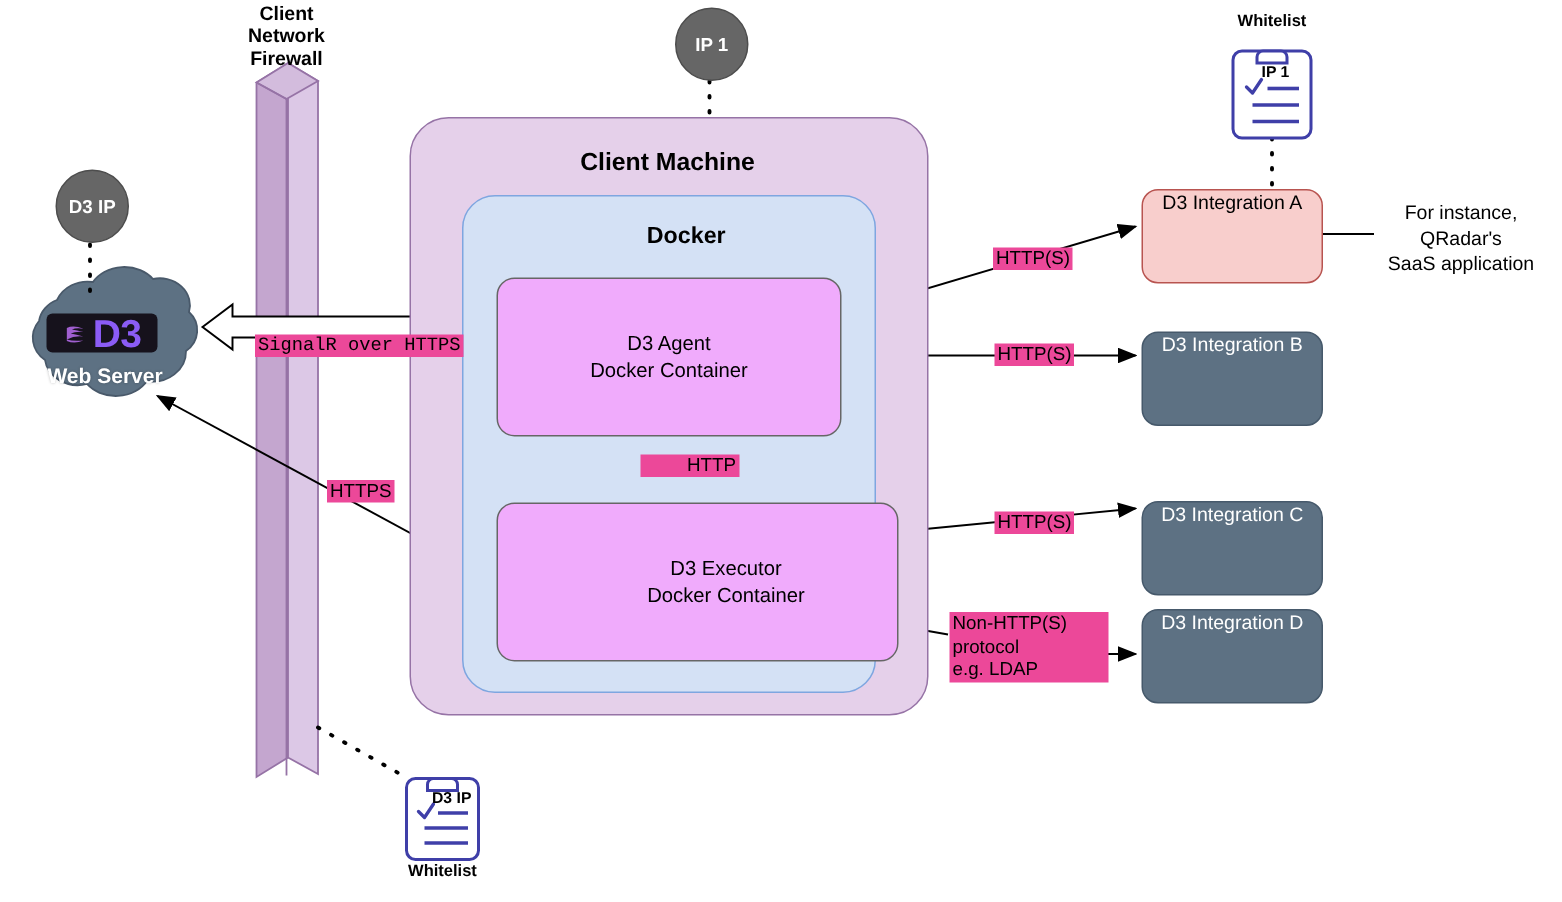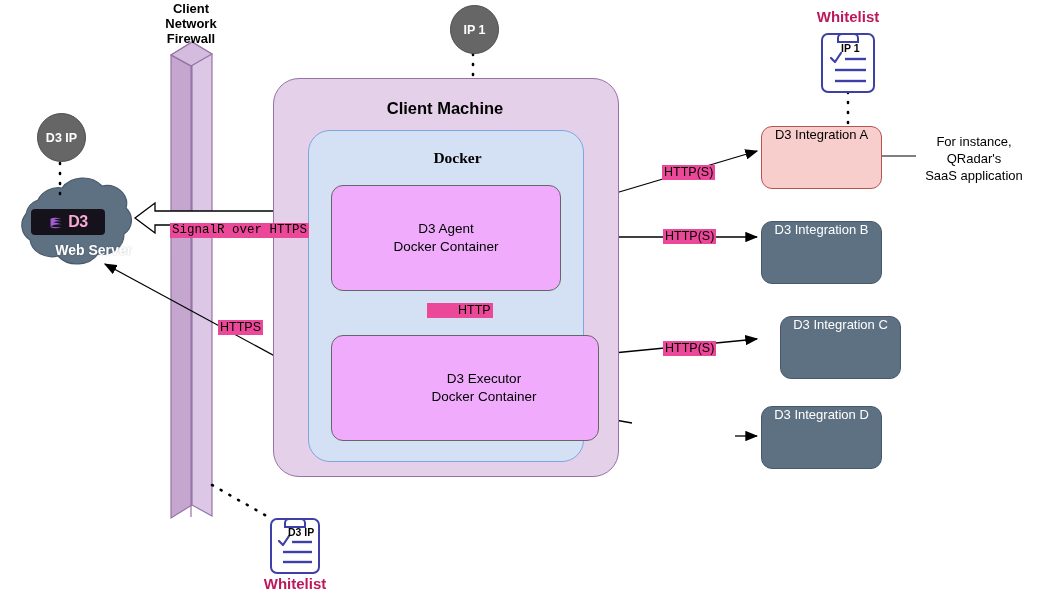--- a/index.html
+++ b/index.html
@@ -83,73 +83,73 @@
   .title-cm {
     position: absolute;
     left: 273px; top: 99px; width: 344px;
     text-align: center;
     font-size: 16.5px; font-weight: bold; color: #000;
   }
   .title-dk {
     position: absolute;
     left: 308px; top: 149px; width: 299px;
     text-align: center;
-    font-size: 15.5px; font-weight: bold; color: #000; font-family: Liberation Serif, serif;
+    font-size: 15.5px; font-weight: bold; color: #000;
   }
 
   
   .integ {
     position: absolute;
     left: 761px;
     width: 119px; height: 61px;
     border-radius: 11px;
     display: flex; align-items: flex-start; justify-content: center;
     font-size: 13px; font-weight: normal;
     text-align: center;
   }
   .integ-a { top: 126px; background: #f8cecc; border: 1.5px solid #b85450; color: #000000; }
   .integ-d3 { background: #5d7183; border: 1.5px solid #46596b; color: #ffffff; }
   #integ-b { top: 221px; }
-  #integ-c { top: 316px; margin-left: 19px; }
+  #integ-c { top: 334px; }
   #integ-d { top: 406px; }
   #cloud-text {
     position: absolute; left: 8px; top: 242px; width: 124px;
-    text-align: right; font-size: 14px; font-weight: bold; color: #ffffff;
+    text-align: center; font-size: 14px; font-weight: bold; color: #ffffff;
     text-shadow: 0 0 2px rgba(0,0,0,.25);
   }
   
   #d3-logo {
     position: absolute; left: 31px; top: 209px;
     width: 74px; height: 26px;
     background: #16121c;
     border-radius: 4px;
     display: flex; align-items: center; justify-content: center;
     gap: 3px;
   }
   #d3-logo .glyph { display:block; }
   #d3-logo .wordmark {
-    font-size: 16px; font-weight: bold; color: #f9a8d4;
+    font-size: 26px; font-weight: bold; color: #8b5cf6;
     letter-spacing: -0.5px; line-height: 1;
   }
 
   
   .ipnode {
     position: absolute;
     border-radius: 50%;
     background: #666666;
     border: 1.3px solid #4d4d4d;
     color: #ffffff;
     font-size: 12.5px; font-weight: bold;
     display: flex; align-items: center; justify-content: center;
   }
   #d3-ip-node { left: 37px; top: 113px; width: 47px; height: 47px; }
   #ip1-node   { left: 450px; top: 5px;  width: 47px; height: 47px; }
   .wl-title {
     position: absolute;
-    font-size: 15px; font-weight: bold; color: #be185d;
+    font-size: 11px; font-weight: bold; color: #000000;
     text-align: center; white-space: pre;
   }
 </style>
 </head>
 <body>
 
 <div id="canvas">
 
   <svg id="wires" viewBox="0 0 1041 601">
     <defs>
@@ -272,17 +272,19 @@
   <div id="integ-d" class="integ integ-d3">
     <span>D3 Integration D</span>
   </div>
 
   <div class="edge-lbl" style="left:170px; top:223px;font-family:Liberation Mono, monospace;">SignalR over HTTPS</div>
   <div class="edge-lbl" style="left:218px; top:320px;">HTTPS</div>
   <div class="edge-lbl" style="left:427px; top:303px;padding-left:31px;">HTTP</div>
   <div class="edge-lbl" style="left:662px; top:165px;">HTTP(S)</div>
   <div class="edge-lbl" style="left:663px; top:229px;">HTTP(S)</div>
   <div class="edge-lbl" style="left:663px; top:341px;">HTTP(S)</div>
+  <div class="edge-lbl" style="left:633px; top:408px; width:102px; white-space:pre-line; line-height:1.25;">Non-HTTP(S) protocol
+e.g. LDAP</div>
 
   <div class="lbl" style="left:911px; top:134px; width:126px; white-space:pre-line; line-height:1.3; text-align:center;">For instance, QRadar's
 SaaS application</div>
 
 </div>
 
 </body></html>

